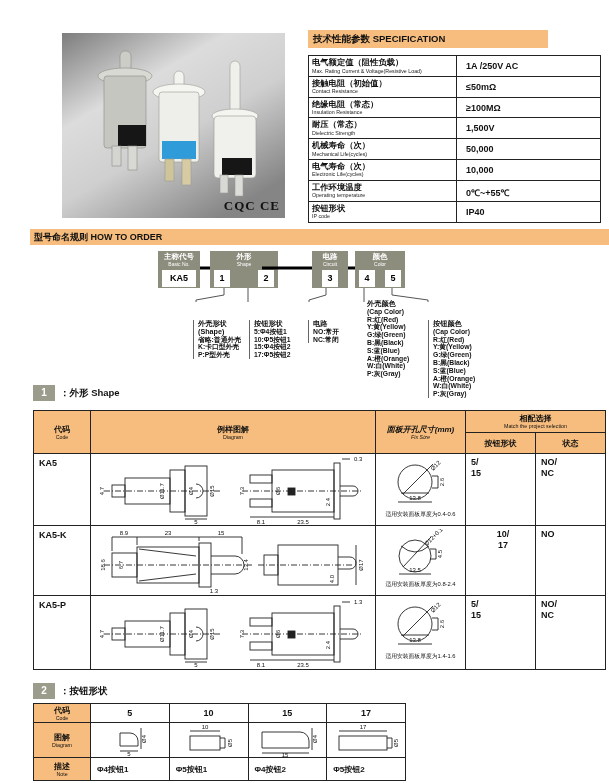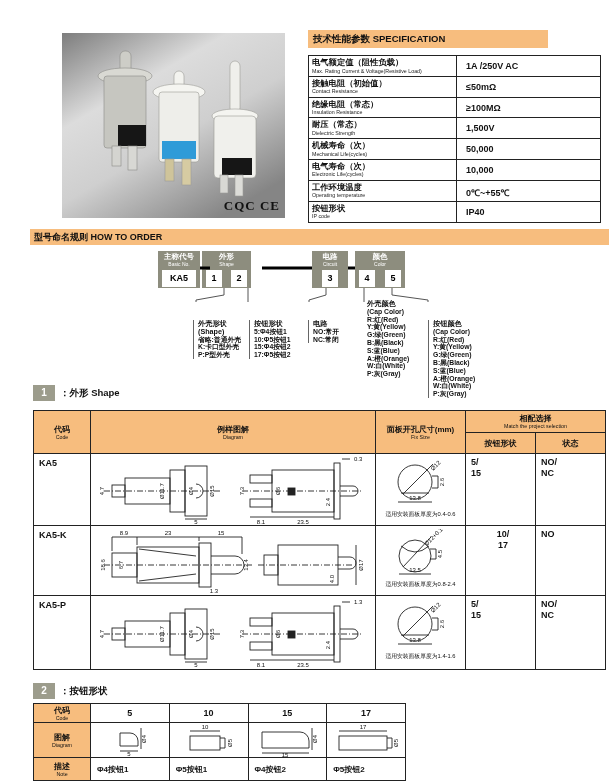--- a/index.html
+++ b/index.html
@@ -180,21 +180,21 @@
 
   <div class="order-bar">型号命名规则 HOW TO ORDER</div>
 
   <div class="obox" style="left:158px;width:42px;">
     <div class="ozh">主称代号</div>
     <div class="oen">Basic No.</div>
     <div class="ocodes center">
         <div class="ocode" style="width:34px;">KA5</div>
       </div>
   </div>
-  <div class="obox" style="left:202px;width:49px;">
+  <div class="obox" style="left:210px;width:68px;">
     <div class="ozh">外形</div>
     <div class="oen">Shape</div>
     <div class="ocodes">
         <div class="ocode" style="width:16px;">1</div>
         <div class="ocode" style="width:16px;">2</div>
       </div>
   </div>
   <div class="obox" style="left:312px;width:36px;">
     <div class="ozh">电路</div>
     <div class="oen">Circuit</div>
@@ -275,21 +275,21 @@
   <div class="stable">
 
     <div class="hcell" style="grid-column:1;grid-row:1/3;">
       <div class="h-zh">代码</div>
       <div class="h-en">Code</div>
     </div>
     <div class="hcell" style="grid-column:2;grid-row:1/3;">
       <div class="h-zh">例样图解</div>
       <div class="h-en">Diagram</div>
     </div>
-    <div class="hcell" style="grid-column:3;grid-row:1/3;">
+    <div class="hcell" style="grid-column:3;grid-row:1/3;font-style:italic;">
       <div class="h-zh">面板开孔尺寸(mm)</div>
       <div class="h-en">Fix Size</div>
     </div>
     <div class="hcell" style="grid-column:4/6;grid-row:1;">
       <div class="h-zh">相配选择</div>
       <div class="h-en">Match the project selection</div>
     </div>
     <div class="hcell" style="grid-column:4;grid-row:2;">
       <div class="h-zh">按钮形状</div>
     </div>

